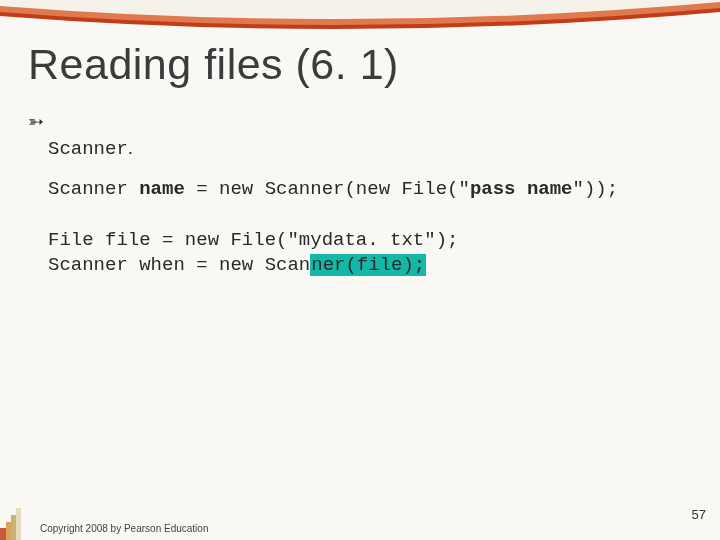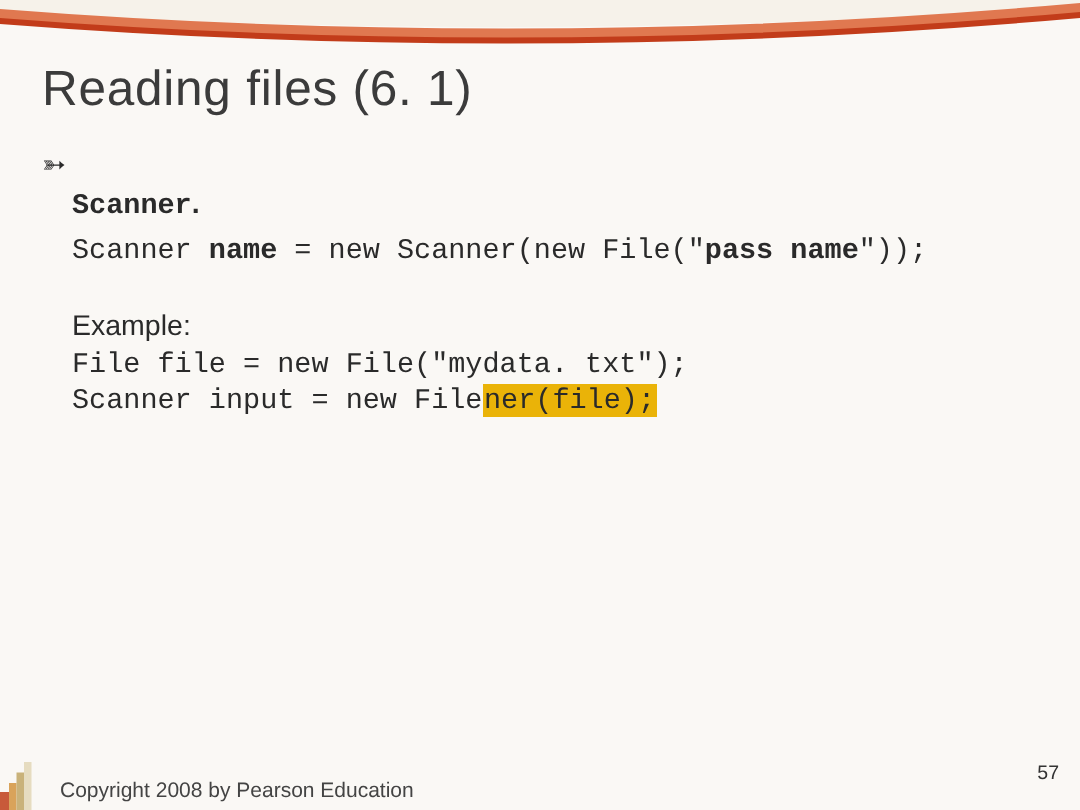--- a/index.html
+++ b/index.html
@@ -22,21 +22,21 @@
   .slide {
     position: absolute;
     top: 40px;
     left: 28px;
     right: 18px;
     bottom: 10px;
   }
   h1 {
     font-family: Verdana, sans-serif;
     font-weight: 400;
-    font-size: 33px;
+    font-size: 43px;
     color: #3b3b3b;
     margin-bottom: 20px;
     letter-spacing: 0.5px;
   }
   .content {
     font-size: 19px;
     line-height: 1.3;
   }
   .bullet-row {
     display: flex;
@@ -50,28 +50,28 @@
   }
   .code { font-family: "Courier New", monospace; }
   .bold { font-weight: 700; }
   .indent-block {
     margin-left: 20px;
     margin-top: 2px;
     margin-bottom: 16px;
   }
   .section-gap { margin-top: 26px; }
   .hl {
-    background: #eab308;
+    background: #14b8a6;
     padding: 0 1px;
   }
   .footer {
     position: absolute;
     bottom: 6px;
     left: 40px;
-    font-size: 14px;
+    font-size: 10px;
     color: #444;
   }
   .pagenum {
     position: absolute;
     bottom: 18px;
     right: 14px;
     font-size: 13px;
     color: #333;
   }
   .corner-deco {
@@ -98,33 +98,32 @@
 </div>
 
 <div class="slide">
   <h1>Reading files (6. 1)</h1>
 
   <div class="content">
 
     <div class="bullet-row">
       <span class="bullet-mark">➳</span>
     </div>
-    <div class="indent-block" style="margin-left:20px; margin-bottom:6px;font-weight:bold;">
+    <div class="indent-block" style="margin-left:20px; margin-bottom:16px;">
       <span class="code">Scanner</span><span>.</span>
     </div>
 
     <div class="indent-block code">
       <span>Scanner </span><span class="bold">name</span><span> = new Scanner(new File("</span><span class="bold">pass name</span><span>"));</span>
     </div>
 
     <div class="indent-block section-gap">
-      <div>Example:</div>
       <div class="code">File file = new File("mydata. txt");</div>
       <div class="code">
-        <span>Scanner input = new File</span><span class="hl">ner(file);</span>
+        <span>Scanner when = new Scan</span><span class="hl">ner(file);</span>
       </div>
     </div>
 
     <div class="indent-block section-gap">
     </div>
 
   </div>
 </div>
 
 <div class="corner-deco">

